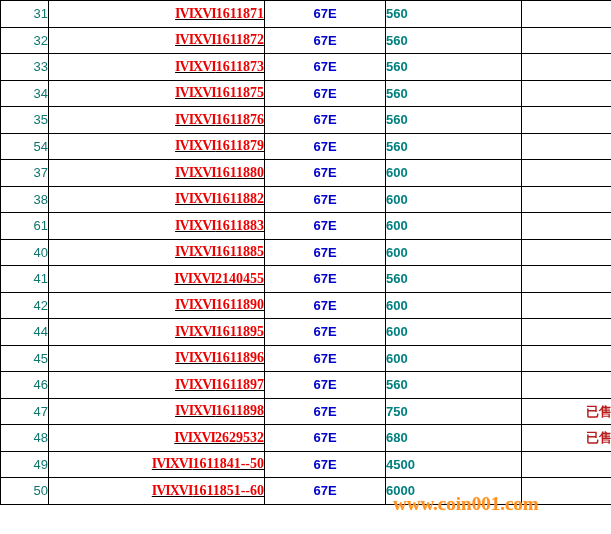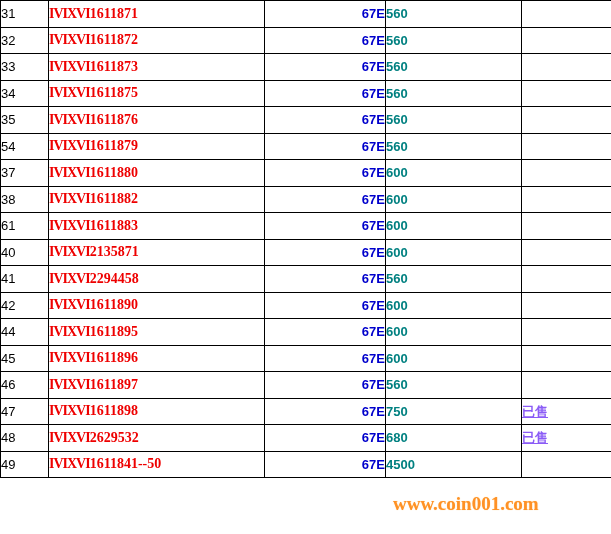--- a/index.html
+++ b/index.html
@@ -22,25 +22,25 @@
   #price-table td {
     border: 1px solid #000000;
     height: 25.5px;
     padding: 0;
     font-size: 13px;
     line-height: 1;
     vertical-align: middle;
     overflow: hidden;
     white-space: nowrap;
   }
-  .col-index   { width: 47px;  text-align: left; color: #000000; font-family: "Liberation Sans", sans-serif; font-size: 13px; }
-  .col-code    { width: 215px; text-align: left; }
-  .col-model   { width: 120px; text-align: right; color: #0000cc; font-weight: bold; font-family: "Liberation Sans", sans-serif; font-size: 13px; }
+  .col-index   { width: 47px;  text-align: right; color: #0f766e; font-family: "Liberation Sans", sans-serif; font-size: 13px; }
+  .col-code    { width: 215px; text-align: right; text-decoration: underline; }
+  .col-model   { width: 120px; text-align: center; color: #0000cc; font-weight: bold; font-family: "Liberation Sans", sans-serif; font-size: 13px; }
   .col-price   { width: 135px; text-align: left; color: #008080; font-weight: bold; font-family: "Liberation Sans", sans-serif; font-size: 13px; }
-  .col-status  { width: 90px;  text-align: left; color: #8b5cf6; font-weight: bold; font-family: "Liberation Sans", sans-serif; font-size: 13px; text-decoration: underline; }
+  .col-status  { width: 90px;  text-align: right; color: #b91c1c; font-weight: bold; font-family: "Liberation Sans", sans-serif; font-size: 13px; }
 
   .code-text {
     color: #ee0000;
     font-weight: bold;
     font-family: "Liberation Serif", serif;
     font-size: 14px;
     letter-spacing: 0;
   }
   .code-prefix {
     font-family: "Liberation Serif", serif;
@@ -124,28 +124,28 @@
       </tr>
       <tr>
         <td class="col-index">61</td>
         <td class="col-code"><span class="code-text"><span class="code-prefix">IVIXVI</span><span>1611883</span></span></td>
         <td class="col-model">67E</td>
         <td class="col-price">600</td>
         <td class="col-status"></td>
       </tr>
       <tr>
         <td class="col-index">40</td>
-        <td class="col-code"><span class="code-text"><span class="code-prefix">IVIXVI</span><span>2135871</span></span></td>
+        <td class="col-code"><span class="code-text"><span class="code-prefix">IVIXVI</span><span>1611885</span></span></td>
         <td class="col-model">67E</td>
         <td class="col-price">600</td>
         <td class="col-status"></td>
       </tr>
       <tr>
         <td class="col-index">41</td>
-        <td class="col-code"><span class="code-text"><span class="code-prefix">IVIXVI</span><span>2294458</span></span></td>
+        <td class="col-code"><span class="code-text"><span class="code-prefix">IVIXVI</span><span>2140455</span></span></td>
         <td class="col-model">67E</td>
         <td class="col-price">560</td>
         <td class="col-status"></td>
       </tr>
       <tr>
         <td class="col-index">42</td>
         <td class="col-code"><span class="code-text"><span class="code-prefix">IVIXVI</span><span>1611890</span></span></td>
         <td class="col-model">67E</td>
         <td class="col-price">600</td>
         <td class="col-status"></td>
@@ -185,16 +185,23 @@
         <td class="col-price">680</td>
         <td class="col-status">已售</td>
       </tr>
       <tr>
         <td class="col-index">49</td>
         <td class="col-code"><span class="code-text"><span class="code-prefix">IVIXVI</span><span>1611841--50</span></span></td>
         <td class="col-model">67E</td>
         <td class="col-price">4500</td>
         <td class="col-status"></td>
       </tr>
+      <tr>
+        <td class="col-index">50</td>
+        <td class="col-code"><span class="code-text"><span class="code-prefix">IVIXVI</span><span>1611851--60</span></span></td>
+        <td class="col-model">67E</td>
+        <td class="col-price">6000</td>
+        <td class="col-status"></td>
+      </tr>
     </tbody>
 </table>
 
 <div class="watermark">www.coin001.com</div>
 
 </body></html>

